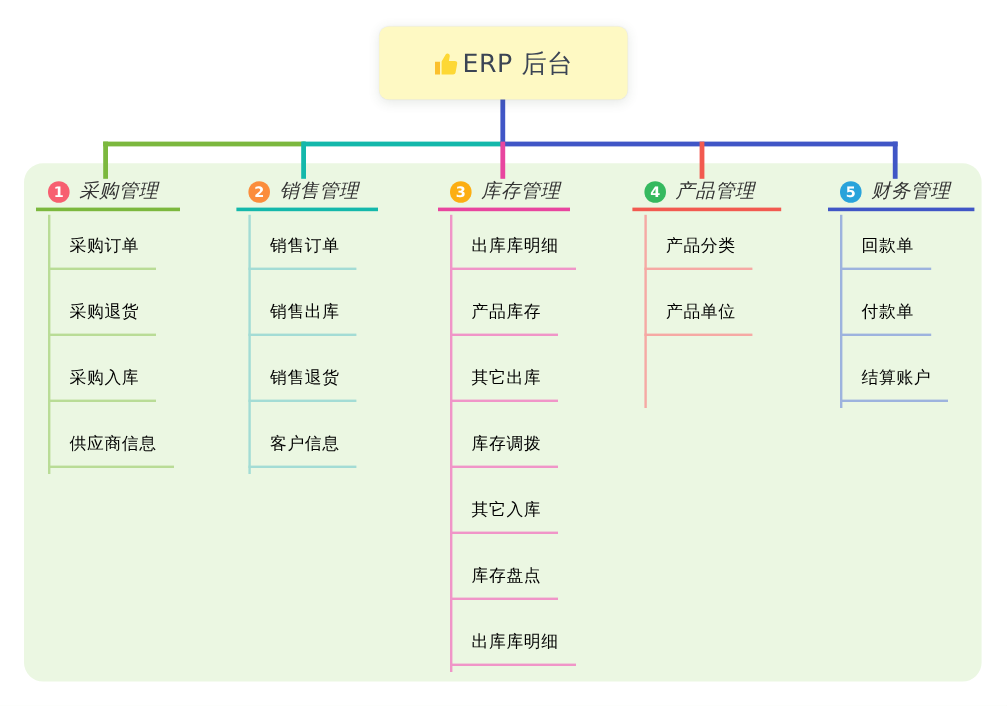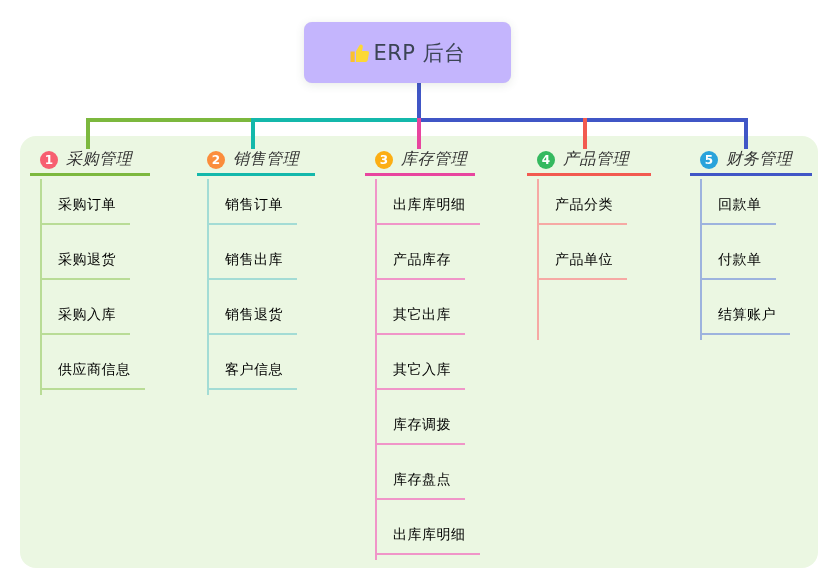--- a/index.html
+++ b/index.html
@@ -7,22 +7,22 @@
   body { font-family:"DejaVu Sans","Liberation Sans",sans-serif; }
   .canvas {
     position:relative; width:839px; height:588px; background:#ffffff; overflow:hidden;
   }
   .panel {
     position:absolute; left:20px; top:136px; width:798px; height:432px;
     background:var(--panel-bg,#ebf7e2); border-radius:16px;
   }
   
   .root-card {
-    position:absolute; left:304px; top:22px; width:207px; height:61px;
-    background:#c4b5fd; border-radius:8px;
+    position:absolute; left:316px; top:22px; width:207px; height:61px;
+    background:#fef9c3; border-radius:8px;
     box-shadow:0 2px 10px rgba(60,80,60,.12), 0 0 1px rgba(0,0,0,.06);
     display:flex; align-items:center; justify-content:center; 
     cursor:default;
   }
   .root-title { font-size:21px; font-weight:500; color:#3b4454; letter-spacing:.5px; }
   .thumb-icon { width:24px; height:24px; display:block; }
   
   .line { position:absolute; }
   .root-trunk { left:417px; top:82px; width:4px; height:38px; }
   .bus { top:118px; height:4px; }
@@ -138,24 +138,24 @@
       <div class="sub-item">
           <span class="sub-label">出库库明细</span>
         </div>
       <div class="sub-item">
           <span class="sub-label">产品库存</span>
         </div>
       <div class="sub-item">
           <span class="sub-label">其它出库</span>
         </div>
       <div class="sub-item">
-          <span class="sub-label">其它入库</span>
+          <span class="sub-label">库存调拨</span>
         </div>
       <div class="sub-item">
-          <span class="sub-label">库存调拨</span>
+          <span class="sub-label">其它入库</span>
         </div>
       <div class="sub-item">
           <span class="sub-label">库存盘点</span>
         </div>
       <div class="sub-item">
           <span class="sub-label">出库库明细</span>
         </div>
     </div>
   </div>
 

